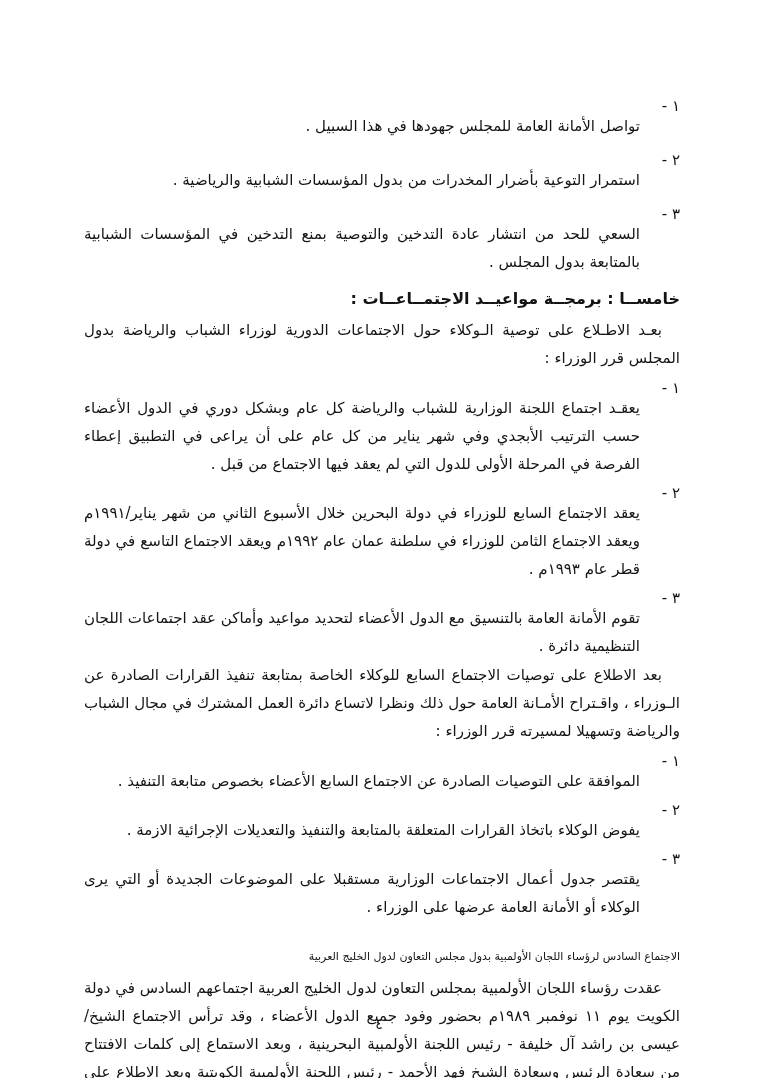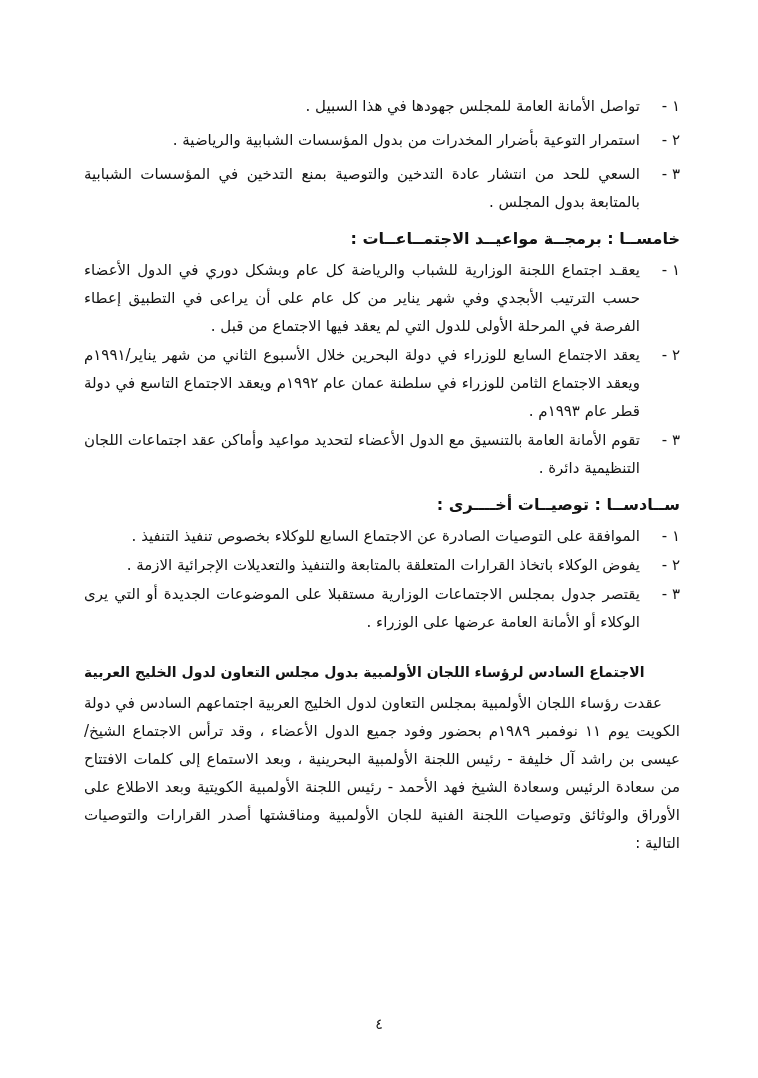--- a/index.html
+++ b/index.html
@@ -19,34 +19,34 @@
     top: 92px;
     right: 78px;
     left: 84px;
     font-size: 15px;
     line-height: 28px;
     text-align: justify;
   }
   .list { margin: 0; }
   .li { display: flex; margin: 0 0 6px 0; }
   .li .marker { flex: 0 0 40px; white-space: nowrap; }
-  .li .txt { flex: 1 1 auto; text-align: justify; }
+  .li .txt { flex: 1 1 auto; text-align: justify; margin-top: 20px; }
   .list-tight .li { margin-bottom: 1px; }
   .heading {
     font-weight: bold;
     font-size: 16px;
     margin: 9px 0 3px 0;
     text-align: right;
     letter-spacing: 0.5px;
   }
   .para { margin: 1px 0 2px 0; text-indent: 18px; }
   .section-title {
-    font-weight: bold;
-    font-size: 14px;
-    text-align: left;
+    font-weight: normal;
+    font-size: 11px;
+    text-align: right;
     margin: 22px 0 3px 0;
   }
   .page-number {
     position: absolute;
     top: 1016px;
     left: 0;
     right: 0;
     text-align: center;
     font-size: 14px;
     color: #141414;
@@ -68,51 +68,52 @@
         <div class="txt">استمرار التوعية بأضرار المخدرات من بدول المؤسسات الشبابية والرياضية .</div>
       </div>
       <div class="li">
         <span class="marker">٣ -</span>
         <div class="txt">السعي للحد من انتشار عادة التدخين والتوصية بمنع التدخين في المؤسسات الشبابية بالمتابعة بدول المجلس .</div>
       </div>
     </div>
 
     <div class="heading">خامســا : برمجــة مواعيــد الاجتمــاعــات :</div>
 
+    <p class="para">بعـد الاطـلاع على توصية الـوكلاء حول الاجتماعات الدورية لوزراء الشباب والرياضة بدول المجلس قرر الوزراء :</p>
 
     <div class="list list-tight">
       <div class="li">
         <span class="marker">١ -</span>
         <div class="txt">يعقـد اجتماع اللجنة الوزارية للشباب والرياضة كل عام وبشكل دوري في الدول الأعضاء حسب الترتيب الأبجدي وفي شهر يناير من كل عام على أن يراعى في التطبيق إعطاء الفرصة في المرحلة الأولى للدول التي لم يعقد فيها الاجتماع من قبل .</div>
       </div>
       <div class="li">
         <span class="marker">٢ -</span>
         <div class="txt">يعقد الاجتماع السابع للوزراء في دولة البحرين خلال الأسبوع الثاني من شهر يناير/١٩٩١م ويعقد الاجتماع الثامن للوزراء في سلطنة عمان عام ١٩٩٢م ويعقد الاجتماع التاسع في دولة قطر عام ١٩٩٣م .</div>
       </div>
       <div class="li">
         <span class="marker">٣ -</span>
         <div class="txt">تقوم الأمانة العامة بالتنسيق مع الدول الأعضاء لتحديد مواعيد وأماكن عقد اجتماعات اللجان التنظيمية دائرة .</div>
       </div>
     </div>
 
-    <div class="heading">ســادســا : توصيــات أخــــرى :</div>
 
+    <p class="para">بعد الاطلاع على توصيات الاجتماع السابع للوكلاء الخاصة بمتابعة تنفيذ القرارات الصادرة عن الـوزراء ، واقـتراح الأمـانة العامة حول ذلك ونظرا لاتساع دائرة العمل المشترك في مجال الشباب والرياضة وتسهيلا لمسيرته قرر الوزراء :</p>
 
     <div class="list list-tight">
       <div class="li">
         <span class="marker">١ -</span>
-        <div class="txt">الموافقة على التوصيات الصادرة عن الاجتماع السابع للوكلاء بخصوص تنفيذ التنفيذ .</div>
+        <div class="txt">الموافقة على التوصيات الصادرة عن الاجتماع السابع الأعضاء بخصوص متابعة التنفيذ .</div>
       </div>
       <div class="li">
         <span class="marker">٢ -</span>
         <div class="txt">يفوض الوكلاء باتخاذ القرارات المتعلقة بالمتابعة والتنفيذ والتعديلات الإجرائية الازمة .</div>
       </div>
       <div class="li">
         <span class="marker">٣ -</span>
-        <div class="txt">يقتصر جدول بمجلس الاجتماعات الوزارية مستقبلا على الموضوعات الجديدة أو التي يرى الوكلاء أو الأمانة العامة عرضها على الوزراء .</div>
+        <div class="txt">يقتصر جدول أعمال الاجتماعات الوزارية مستقبلا على الموضوعات الجديدة أو التي يرى الوكلاء أو الأمانة العامة عرضها على الوزراء .</div>
       </div>
     </div>
 
     <div class="section-title">الاجتماع السادس لرؤساء اللجان الأولمبية بدول مجلس التعاون لدول الخليج العربية</div>
 
     <p class="para">عقدت رؤساء اللجان الأولمبية بمجلس التعاون لدول الخليج العربية اجتماعهم السادس في دولة الكويت يوم ١١ نوفمبر ١٩٨٩م بحضور وفود جميع الدول الأعضاء ، وقد ترأس الاجتماع الشيخ/ عيسى بن راشد آل خليفة - رئيس اللجنة الأولمبية البحرينية ، وبعد الاستماع إلى كلمات الافتتاح من سعادة الرئيس وسعادة الشيخ فهد الأحمد - رئيس اللجنة الأولمبية الكويتية وبعد الاطلاع على الأوراق والوثائق وتوصيات اللجنة الفنية للجان الأولمبية ومناقشتها أصدر القرارات والتوصيات التالية :</p>
 
   </div>
 
   <div class="page-number">٤</div>

